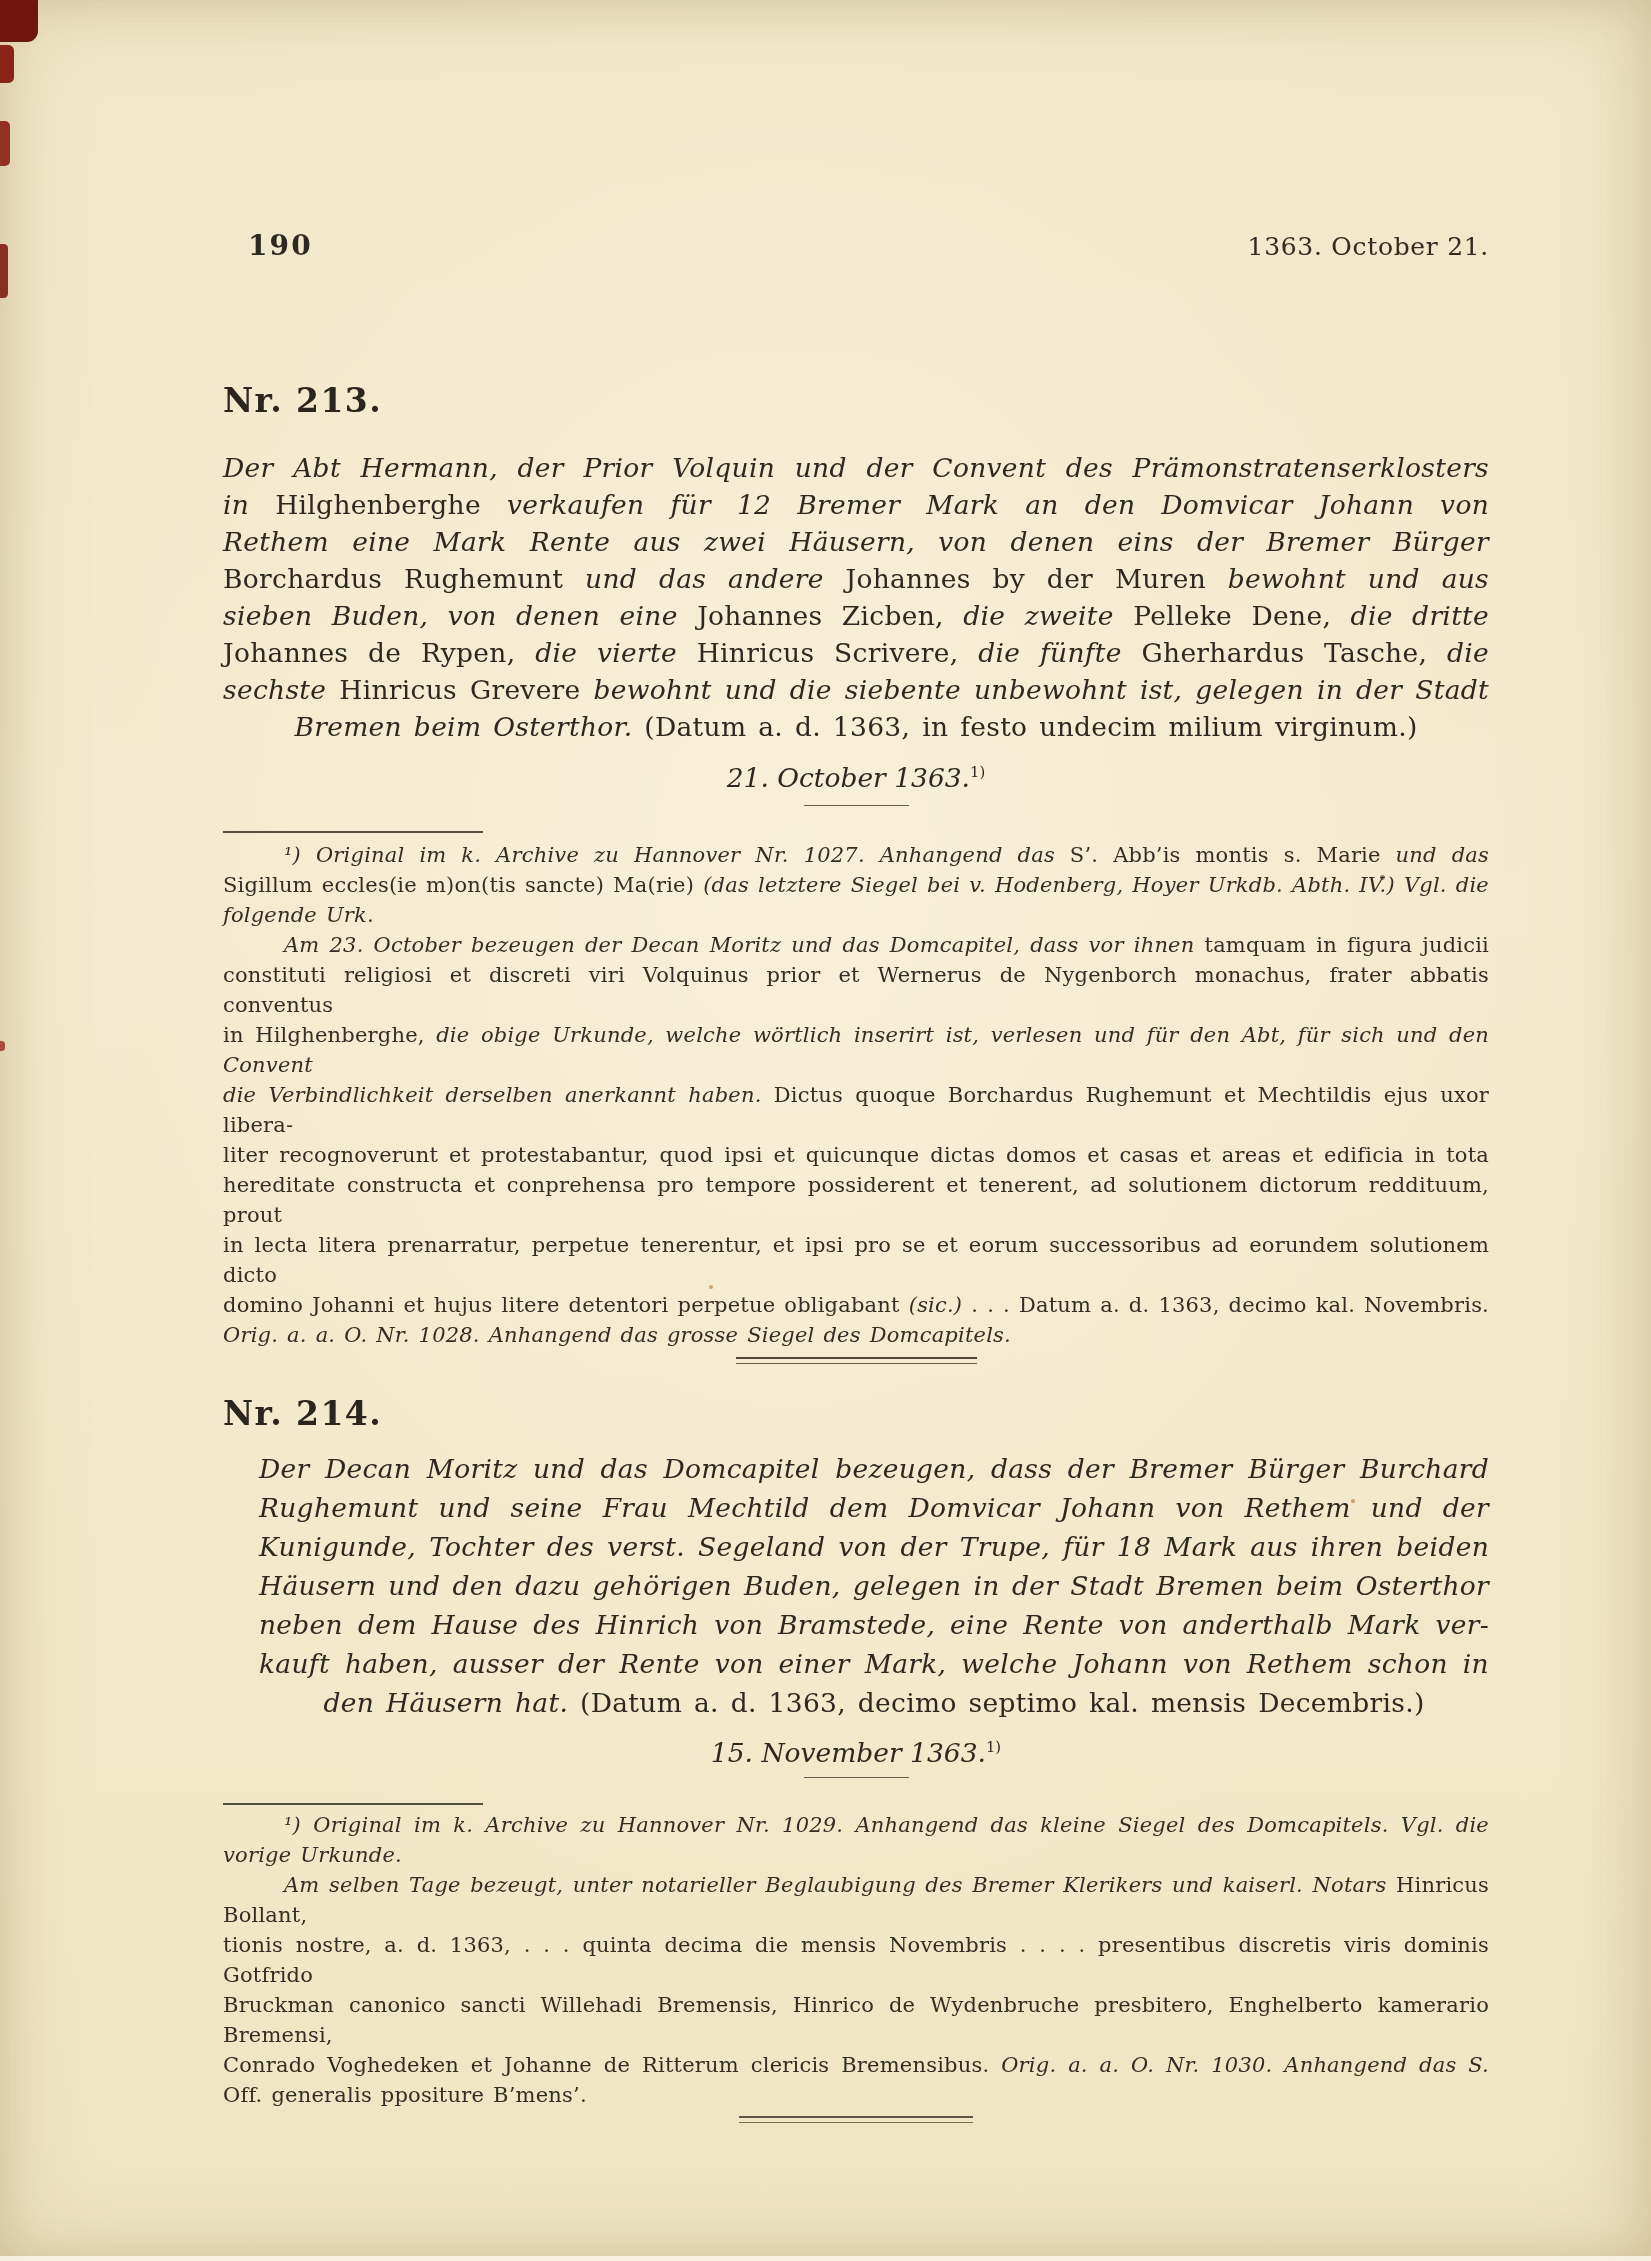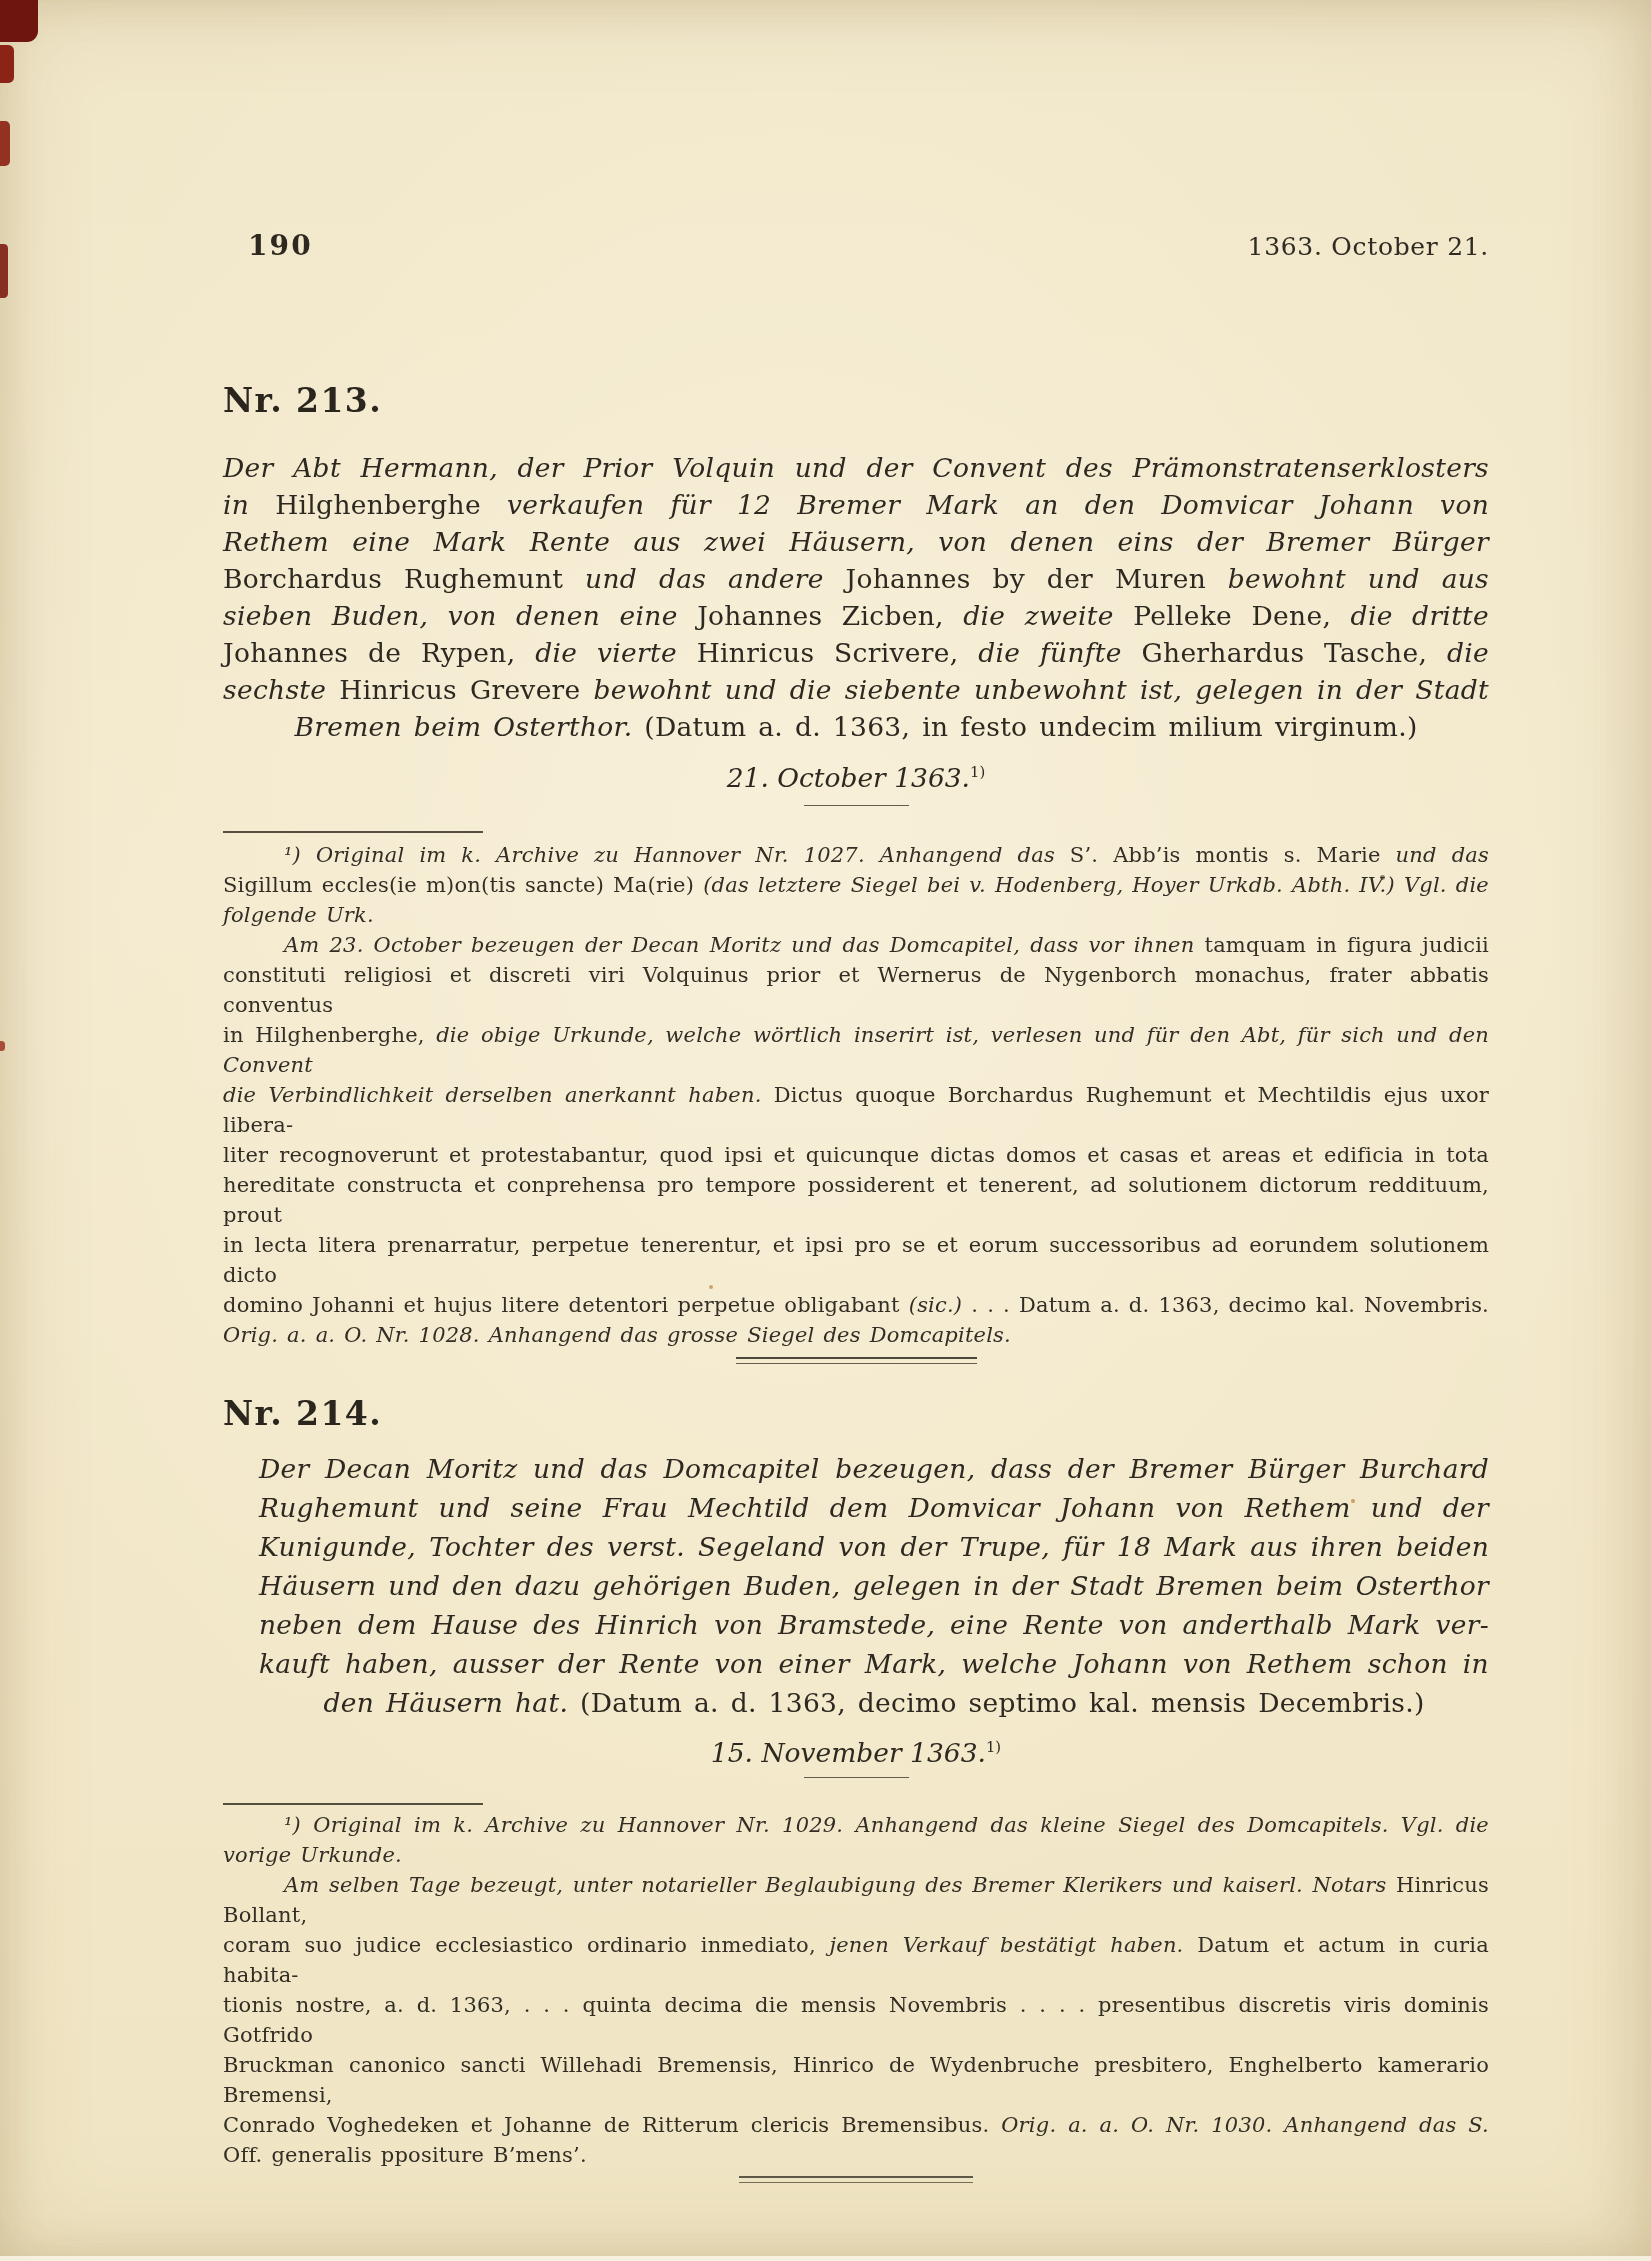--- a/index.html
+++ b/index.html
@@ -136,21 +136,20 @@
         <div class="rl"><span class="it">kauft haben, ausser der Rente von einer Mark, welche Johann von Rethem schon in</span></div>
         <div class="rl center"><span class="it">den Häusern hat.</span><span class="ro">  (Datum a. d. 1363, decimo septimo kal. mensis Decembris.)</span></div>
       </div>
       <div class="dateline d2"><span class="it">15. November 1363.</span><sup class="ro">1)</sup></div>
       <div class="srule s2"></div>
       <div class="fnsep"></div>
       <div class="footnote f2">
         <div class="fl ind"><span class="it">¹) Original im k. Archive zu Hannover Nr. 1029.  Anhangend das kleine Siegel des Domcapitels.  Vgl. die</span></div>
         <div class="fl short"><span class="it">vorige Urkunde.</span></div>
         <div class="fl ind"><span class="it">Am selben Tage bezeugt, unter notarieller Beglaubigung des Bremer Klerikers und kaiserl. Notars </span><span class="ro">Hinricus Bollant,</span></div>
-        <div class="fl"><span class="ro">coram suo judice ecclesiastico ordinario inmediato, </span><span class="it">jenen Verkauf bestätigt haben.</span><span class="ro">  Datum et actum in curia habita-</span></div>
         <div class="fl"><span class="ro">tionis nostre, a. d. 1363, . . . quinta decima die mensis Novembris . . . .  presentibus discretis viris dominis Gotfrido</span></div>
         <div class="fl"><span class="ro">Bruckman canonico sancti Willehadi Bremensis, Hinrico de Wydenbruche presbitero, Enghelberto kamerario Bremensi,</span></div>
         <div class="fl"><span class="ro">Conrado Voghedeken et Johanne de Ritterum clericis Bremensibus.  </span><span class="it">Orig. a. a. O. Nr. 1030.  Anhangend das S.</span></div>
         <div class="fl short"><span class="ro">Off. generalis ppositure B’mens’.</span></div>
       </div>
       <div class="dbl last"></div>
     </main>
 
   <div class="bottom-edge"></div>
 </div>

